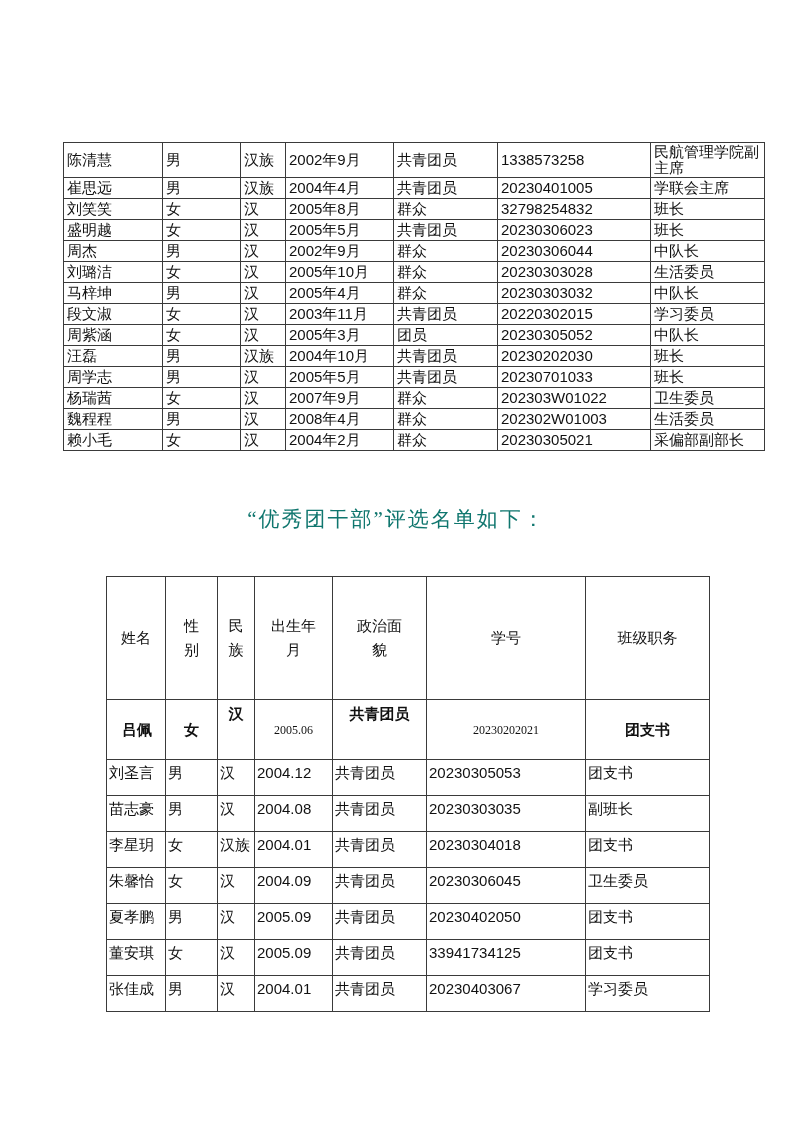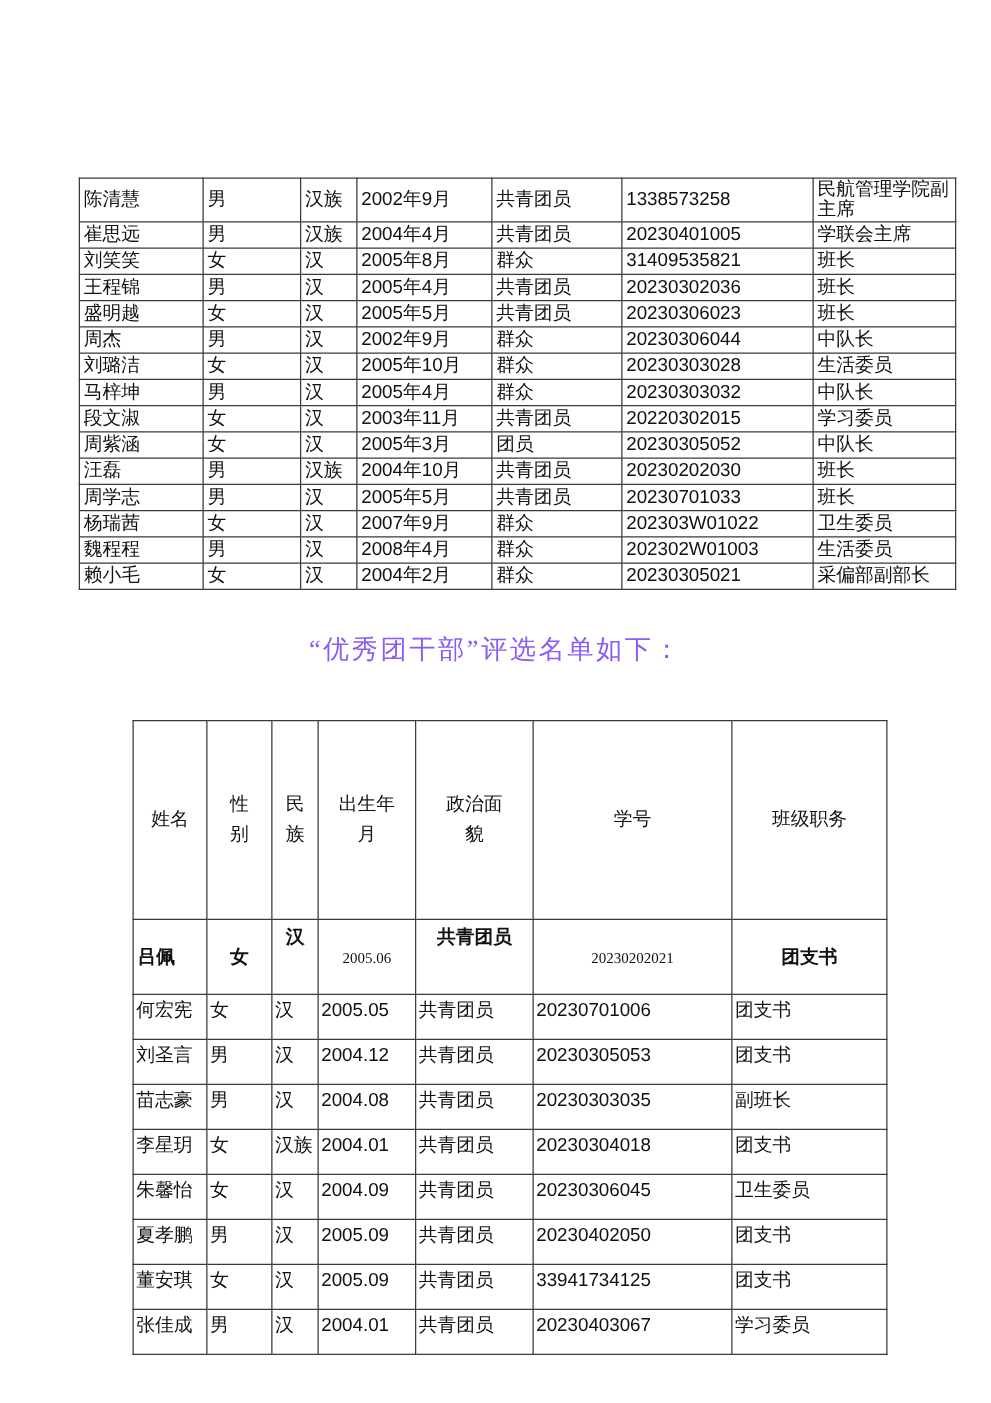--- a/index.html
+++ b/index.html
@@ -19,40 +19,40 @@
     font-size:15px;line-height:16px;padding:1px 3px;
     vertical-align:middle;text-align:left;
   }
   #t1 tr{height:21px;}
   #t1 tr.first{height:35px;}
 
   
   #heading{
     position:absolute;top:457px;left:0;width:793px;
     text-align:center;font-size:21px;letter-spacing:2px;
-    font-family:"Liberation Serif",serif;color:#8b5cf6;
+    font-family:"Liberation Serif",serif;color:#0f766e;
   }
 
   
   #t2{position:absolute;left:106px;top:528px;width:603px;}
-  #t2 thead tr{height:159px;}
+  #t2 thead tr{height:123px;}
   #t2 thead td{
     font-size:15px;line-height:24px;text-align:center;vertical-align:middle;
     white-space:pre-line;
   }
   #t2 tbody tr{height:36px;}
   #t2 tbody tr.hl{height:60px;}
   #t2 tbody td{
     font-size:15px;line-height:18px;padding:4px 2px 0 2px;
     vertical-align:top;text-align:left;
   }
   #t2 tbody tr.hl td{
     font-weight:700;text-align:center;vertical-align:middle;padding-top:0;
   }
-  #t2 tbody tr.hl td.c-name{text-align:left;padding-left:3px;}
+  #t2 tbody tr.hl td.c-name{text-align:left;padding-left:15px;}
   #t2 tbody tr.hl td.v-top{vertical-align:top;padding-top:5px;}
   #t2 tbody tr.hl td.f-serif{
     font-family:"Liberation Serif",serif;font-weight:400;font-size:12px;
   }
 </style>
 </head>
 <body>
 
 <div class="page">
 
@@ -84,30 +84,21 @@
           <td>共青团员</td>
           <td>20230401005</td>
           <td>学联会主席</td>
         </tr>
         <tr>
           <td>刘笑笑</td>
           <td>女</td>
           <td>汉</td>
           <td>2005年8月</td>
           <td>群众</td>
-          <td>31409535821</td>
-          <td>班长</td>
-        </tr>
-        <tr>
-          <td>王程锦</td>
-          <td>男</td>
-          <td>汉</td>
-          <td>2005年4月</td>
-          <td>共青团员</td>
-          <td>20230302036</td>
+          <td>32798254832</td>
           <td>班长</td>
         </tr>
         <tr>
           <td>盛明越</td>
           <td>女</td>
           <td>汉</td>
           <td>2005年5月</td>
           <td>共青团员</td>
           <td>20230306023</td>
           <td>班长</td>
@@ -236,29 +227,20 @@
         <tr class="hl">
           <td class="c-name">吕佩</td>
           <td>女</td>
           <td class="v-top">汉</td>
           <td class="f-serif">2005.06</td>
           <td class="v-top">共青团员</td>
           <td class="f-serif">20230202021</td>
           <td>团支书</td>
         </tr>
         <tr>
-          <td>何宏宪</td>
-          <td>女</td>
-          <td>汉</td>
-          <td>2005.05</td>
-          <td>共青团员</td>
-          <td>20230701006</td>
-          <td>团支书</td>
-        </tr>
-        <tr>
           <td>刘圣言</td>
           <td>男</td>
           <td>汉</td>
           <td>2004.12</td>
           <td>共青团员</td>
           <td>20230305053</td>
           <td>团支书</td>
         </tr>
         <tr>
           <td>苗志豪</td>

